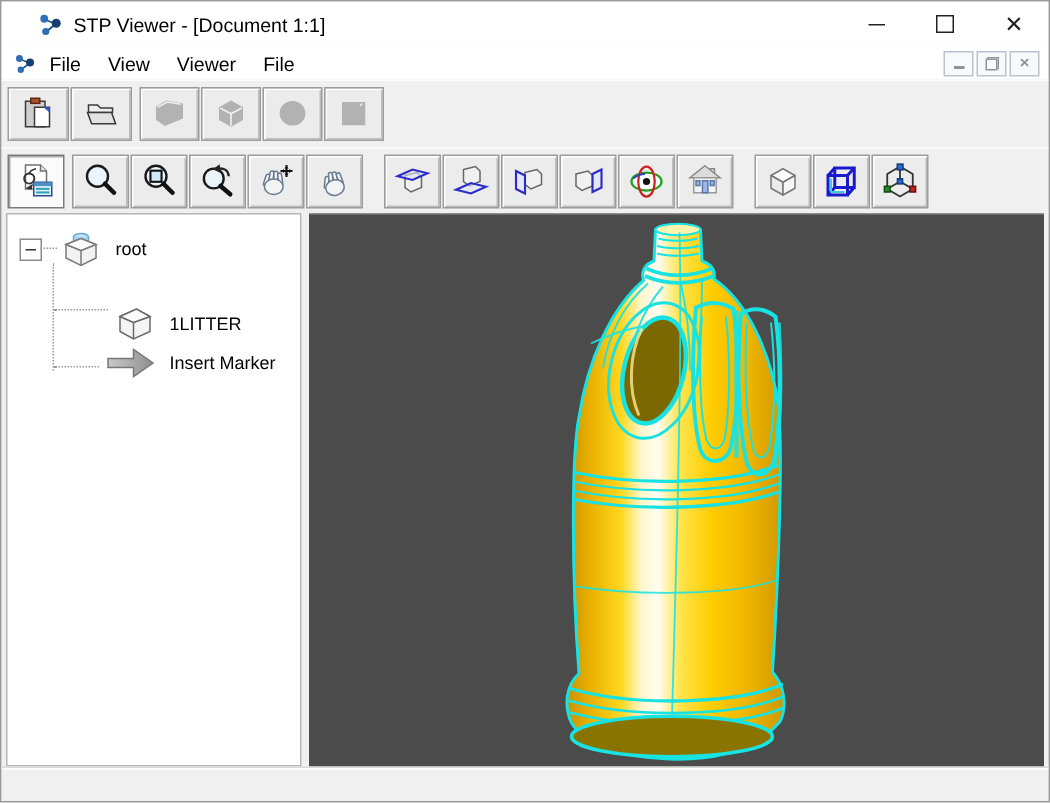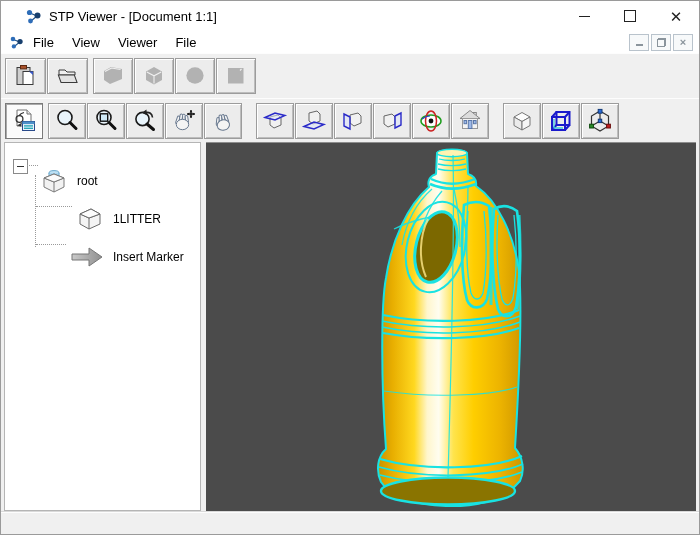--- a/index.html
+++ b/index.html
@@ -43,21 +43,21 @@
   .main{position:absolute;top:140px;left:0;right:0;height:372px;background:#f0f0f0;}
   .treepanel{position:absolute;top:1px;left:3px;width:197px;height:369px;background:#ffffff;border:1px solid #b5b5b5;box-sizing:border-box;}
   .viewport{position:absolute;top:1px;left:205px;width:490px;height:371px;background:#4b4b4b;border-top:1px solid #8d8d8d;box-sizing:border-box;}
 
   
   .tree{position:relative;width:100%;height:100%;font-size:12px;color:#000;}
   .t-expander{position:absolute;left:8px;top:16px;width:13px;height:13px;border:1px solid #8a8a8a;background:#fff;display:flex;align-items:center;justify-content:center;}
   .t-expander .minus{width:7px;height:1px;background:#333;}
   .dot-v{position:absolute;left:30px;top:32px;width:1px;height:72px;border-left:1px dotted #9a9a9a;}
   .dot-h{position:absolute;border-top:1px dotted #9a9a9a;height:1px;}
-  .t-row{position:absolute;display:flex;align-items:center;margin-top:15px;}
+  .t-row{position:absolute;display:flex;align-items:center;}
   .t-label{margin-left:8px;}
 
   
   .statusbar{position:absolute;left:0;right:0;bottom:0;height:22px;background:#f0f0f0;border-top:1px solid #d9d9d9;box-shadow:inset 0 1px 0 #fdfdfd;}
 </style>
 </head>
 <body>
 
 <div class="window">
 
@@ -305,21 +305,21 @@
           <svg width="30" height="30" viewBox="0 0 30 30">
             <ellipse cx="15" cy="7" rx="5" ry="2.4" fill="#bfe2f5" stroke="#6aa8cc"></ellipse>
             <path d="M10,7 L10,13 A5,2.4 0 0 0 20,13 L20,7" fill="#a8d4ee" stroke="#6aa8cc"></path>
             <path d="M5,12 L15,8 L25,12 L25,21 L15,26 L5,21 Z" fill="#f2f2f2" stroke="#7a7a7a"></path>
             <path d="M5,12 L15,16 L25,12 M15,16 L15,26" fill="none" stroke="#7a7a7a"></path>
             <path d="M5,12 L15,8 L25,12 L15,16 Z" fill="#fbfbfb" stroke="#7a7a7a"></path>
           </svg>
           <span class="t-label">root</span>
         </div>
 
-        <div class="t-row" style="left:70px;top:46px;justify-content:flex-end;">
+        <div class="t-row" style="left:70px;top:58px;justify-content:flex-end;">
           <svg width="30" height="30" viewBox="0 0 30 30">
             <path d="M5,10 L16,5 L25,10 L25,20 L14,25 L5,20 Z" fill="#f4f4f4" stroke="#6a6a6a"></path>
             <path d="M5,10 L14,14 L25,10 M14,14 L14,25" fill="none" stroke="#6a6a6a"></path>
             <path d="M5,10 L16,5 L25,10 L14,14 Z" fill="#fcfcfc" stroke="#6a6a6a"></path>
           </svg>
           <span class="t-label">1LITTER</span>
         </div>
 
         <div class="t-row" style="left:64px;top:86px;align-items:center;">
           <svg width="36" height="26" viewBox="0 0 36 26">

